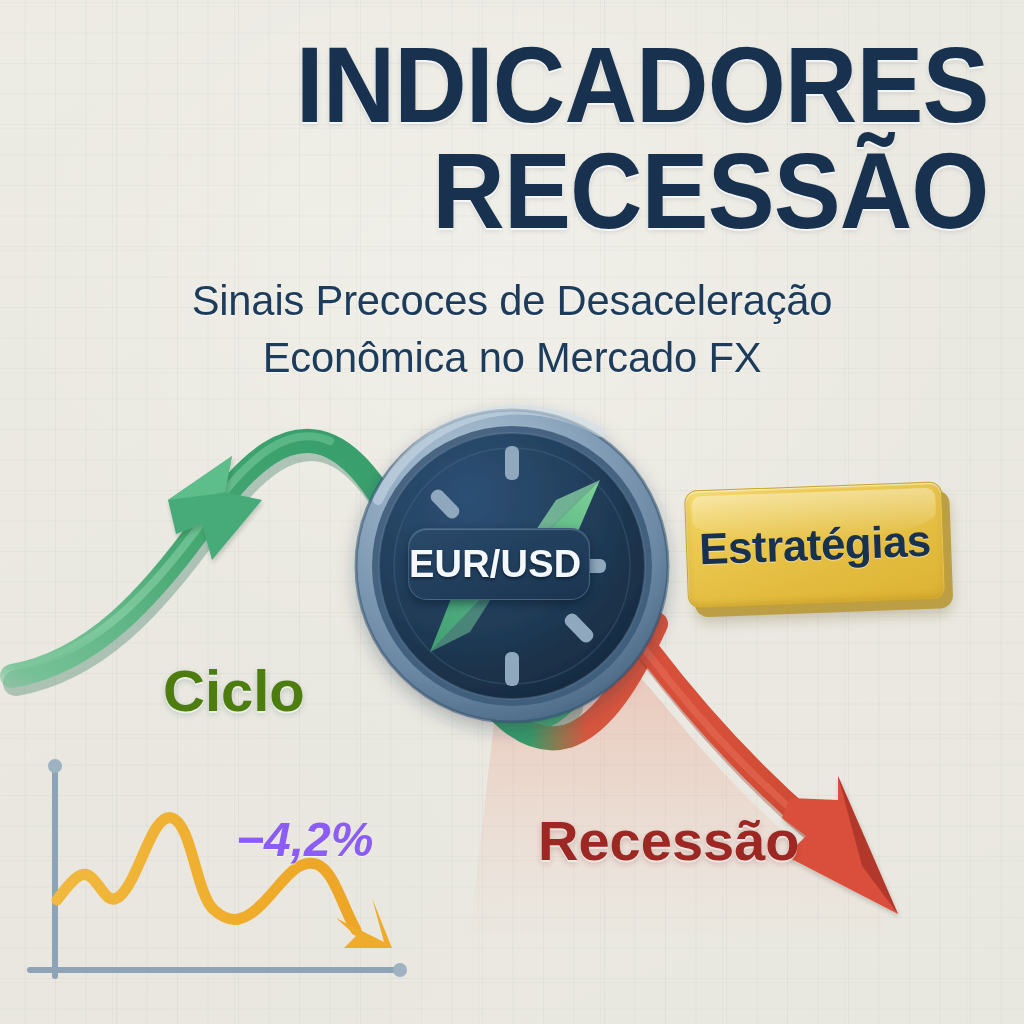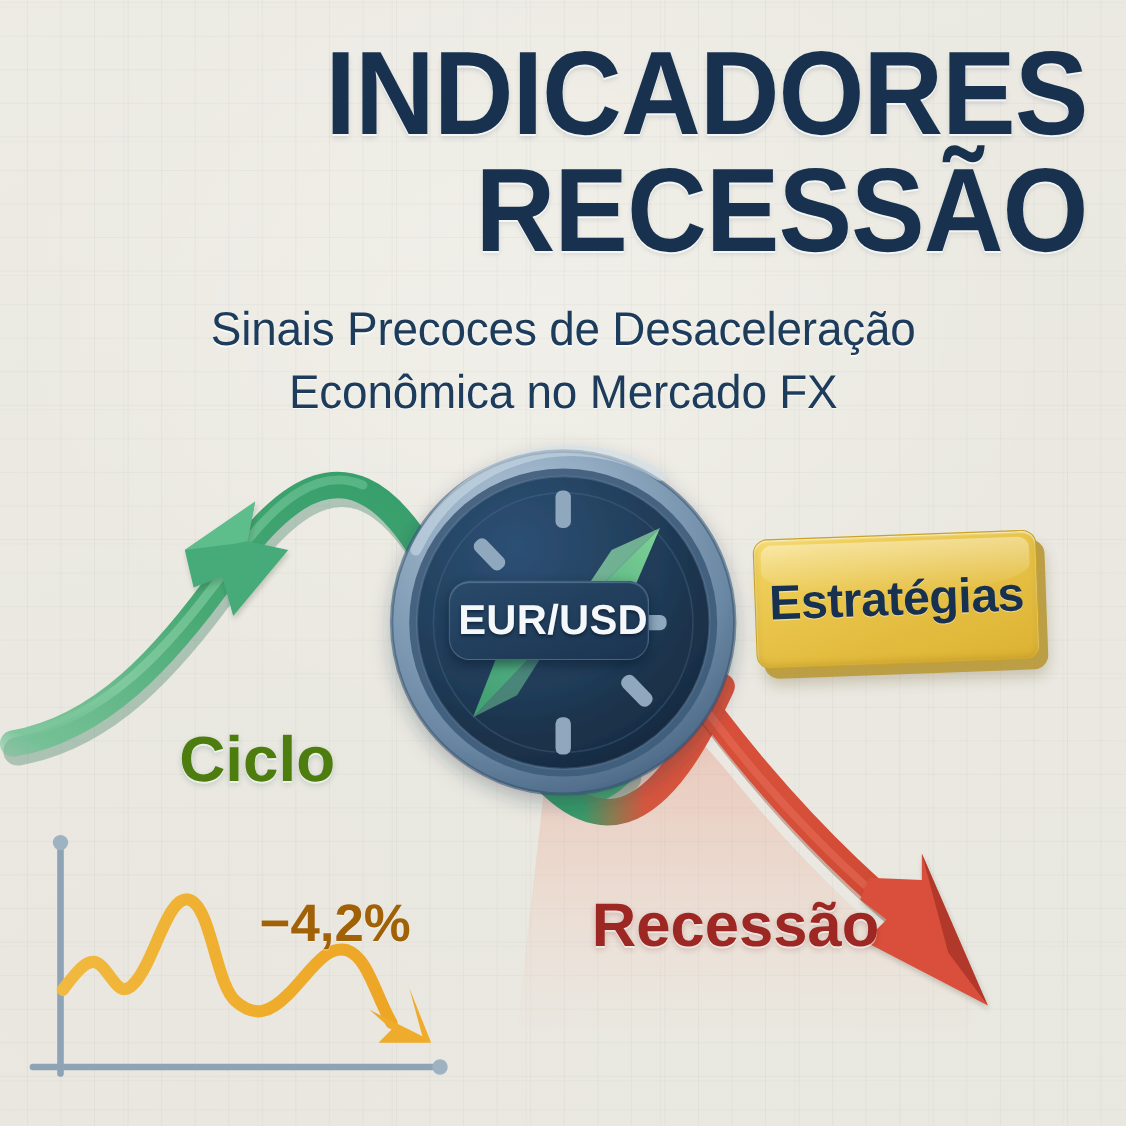--- a/index.html
+++ b/index.html
@@ -62,22 +62,23 @@
   .art-label{position:absolute;font-weight:bold;white-space:nowrap;}
   #label-ciclo{
     left:163px;top:657px;font-size:58px;color:#4d7c0f;
     text-shadow:0 2px 0 rgba(255,255,255,.62), 0 3px 6px rgba(10,70,55,.20);
   }
   #label-recessao{
     left:538px;top:808px;font-size:56px;color:#9d2722;
     text-shadow:0 2px 0 rgba(255,255,255,.55), 0 3px 6px rgba(110,25,20,.22);
   }
   #label-pct{
-    left:236px;top:812px;font-size:48px;color:#a16207;font-weight:bold;
+    left:236px;top:812px;font-size:48px;color:#8b5cf6;font-weight:bold;
     text-shadow:0 1px 0 rgba(255,255,255,.6);
+    font-style:italic;
   }
 
   
   #badge-estrategias{
     position:absolute;left:686px;top:486px;width:258px;height:118px;
     transform:rotate(-2.1deg);
   }
   .badge-shadow{
     position:absolute;left:7px;top:9px;width:100%;height:100%;
     border-radius:13px;background:#b08a1a;opacity:.78;
@@ -101,21 +102,21 @@
     letter-spacing:-.5px;text-shadow:0 1px 0 rgba(255,255,255,.45);
   }
 
   
   #pair-plate{
     position:absolute;left:408px;top:528px;width:180px;height:70px;
     border-radius:19px;
     background:linear-gradient(160deg,#2a4a6b 0%,#22405e 45%,#1b3450 100%);
     border:1px solid rgba(150,180,205,.30);
     box-shadow:0 4px 10px rgba(5,20,35,.48), inset 0 1px 1px rgba(170,200,225,.34);
-    display:flex;align-items:center;justify-content:flex-end;
+    display:flex;align-items:center;justify-content:flex-start;
   }
   #pair-label{
     color:#f4f8fb;font-size:38px;font-weight:bold;letter-spacing:.2px;
     text-shadow:0 2px 3px rgba(0,15,30,.55);
   }
 </style>
 </head>
 <body>
 
 <div id="poster">

